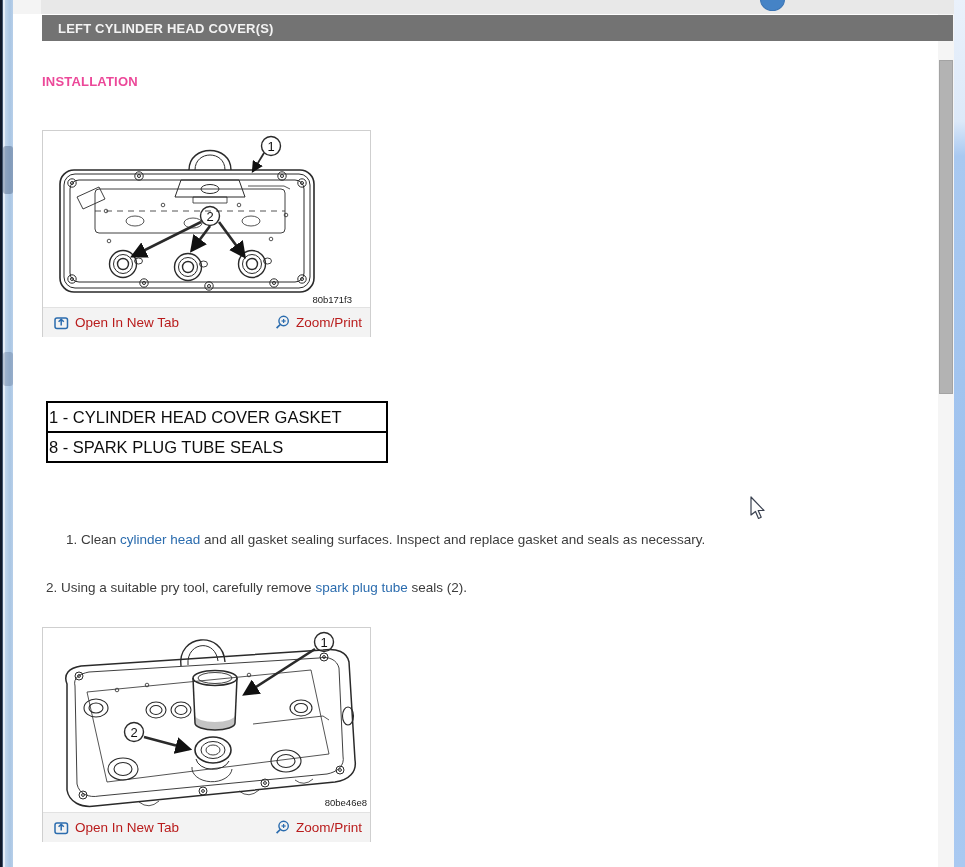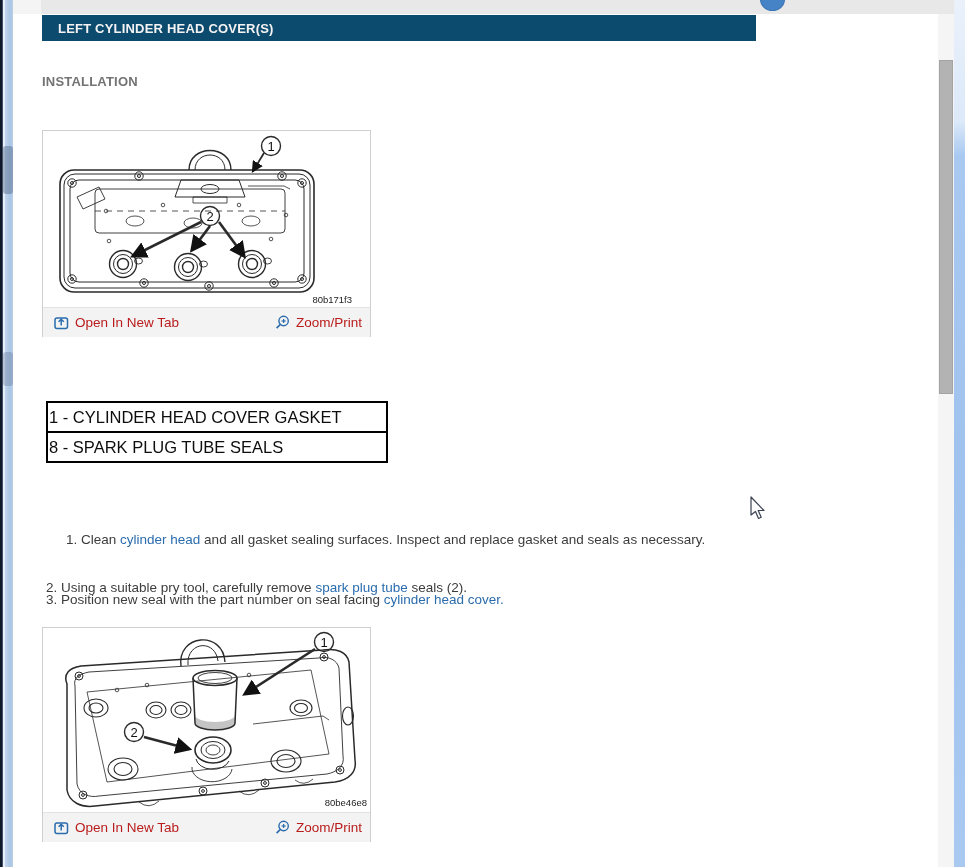--- a/index.html
+++ b/index.html
@@ -12,24 +12,24 @@
   .right-edge{position:absolute;left:954px;top:0;width:11px;height:867px;
     background:linear-gradient(180deg,#eaf1fb 0%,#dce9f9 14%,#a9c9f1 18%,#9fc2ee 55%,#a9c9f1 100%);}
   .top-strip{position:absolute;left:13px;top:0;width:941px;height:14px;background:#e8e8e8;overflow:hidden;}
   .top-tab{position:absolute;left:0;top:0;width:28px;height:14px;background:#f4f4f4;}
   .blue-dot{position:absolute;left:747px;top:-12px;width:23px;height:21px;border-radius:50%;
     background:#4583c6;border:1px solid #3a74b4;}
   
   .scroll-track{position:absolute;left:938px;top:14px;width:16px;height:853px;background:#f5f5f5;}
   .scroll-thumb{position:absolute;left:939px;top:60px;width:14px;height:334px;background:#b3b3b3;border:1px solid #a3a3a3;box-sizing:border-box;}
   
-  .header-bar{position:absolute;left:42px;top:15px;width:714px;height:26px;background:#0c4a6e;
+  .header-bar{position:absolute;left:42px;top:15px;width:911px;height:26px;background:#737373;
     color:#f3f3f3;font-size:13px;font-weight:bold;line-height:27px;padding-left:16px;box-sizing:border-box;
     letter-spacing:.2px;}
-  .section-heading{position:absolute;left:42px;top:74px;font-size:13px;font-weight:bold;color:#737373;letter-spacing:.2px;}
+  .section-heading{position:absolute;left:42px;top:74px;font-size:13px;font-weight:bold;color:#ec4899;letter-spacing:.2px;}
   
   .figure-card{position:absolute;left:42px;width:329px;background:#fff;border:1px solid #cfcfcf;box-sizing:border-box;}
   .fig1{top:130px;height:207px;}
   .fig2{top:627px;height:215px;}
   .figure-image{position:relative;width:100%;background:#fff;}
   .fig1 .figure-image{height:176px;}
   .fig2 .figure-image{height:184px;}
   .figure-code{position:absolute;font-size:9.5px;color:#222;}
   .fig1 .figure-code{right:18px;bottom:2px;}
   .fig2 .figure-code{right:3px;bottom:4px;}
@@ -177,21 +177,20 @@
     </div>
   </div>
 
   <div class="legend">
     <div class="legend-row">1 - CYLINDER HEAD COVER GASKET</div>
     <div class="legend-row">8 - SPARK PLUG TUBE SEALS</div>
   </div>
 
   <p class="step" style="top:530px;margin-left:20px;"><span>1. Clean </span><a class="inline-link">cylinder head</a><span> and all gasket sealing surfaces. Inspect and replace gasket and seals as necessary.</span></p>
   <p class="step" style="top:578px;"><span>2. Using a suitable pry tool, carefully remove </span><a class="inline-link">spark plug tube</a><span> seals (2).</span></p>
-  <p class="step" style="top:590px;"><span>3. Position new seal with the part number on seal facing </span><a class="inline-link">cylinder head cover.</a><span></span></p>
 
   <div class="figure-card fig2">
     <div class="figure-image">
       <svg class="diagram" width="329" height="184" viewBox="0 0 329 184">
         <defs>
           <marker id="ah2" viewBox="0 0 10 10" refX="8" refY="5" markerWidth="6.5" markerHeight="6.5" orient="auto">
             <path d="M0,0 L10,5 L0,10 z" fill="#111"></path>
           </marker>
         </defs>
         <g stroke="#2a2a2a" fill="none">

